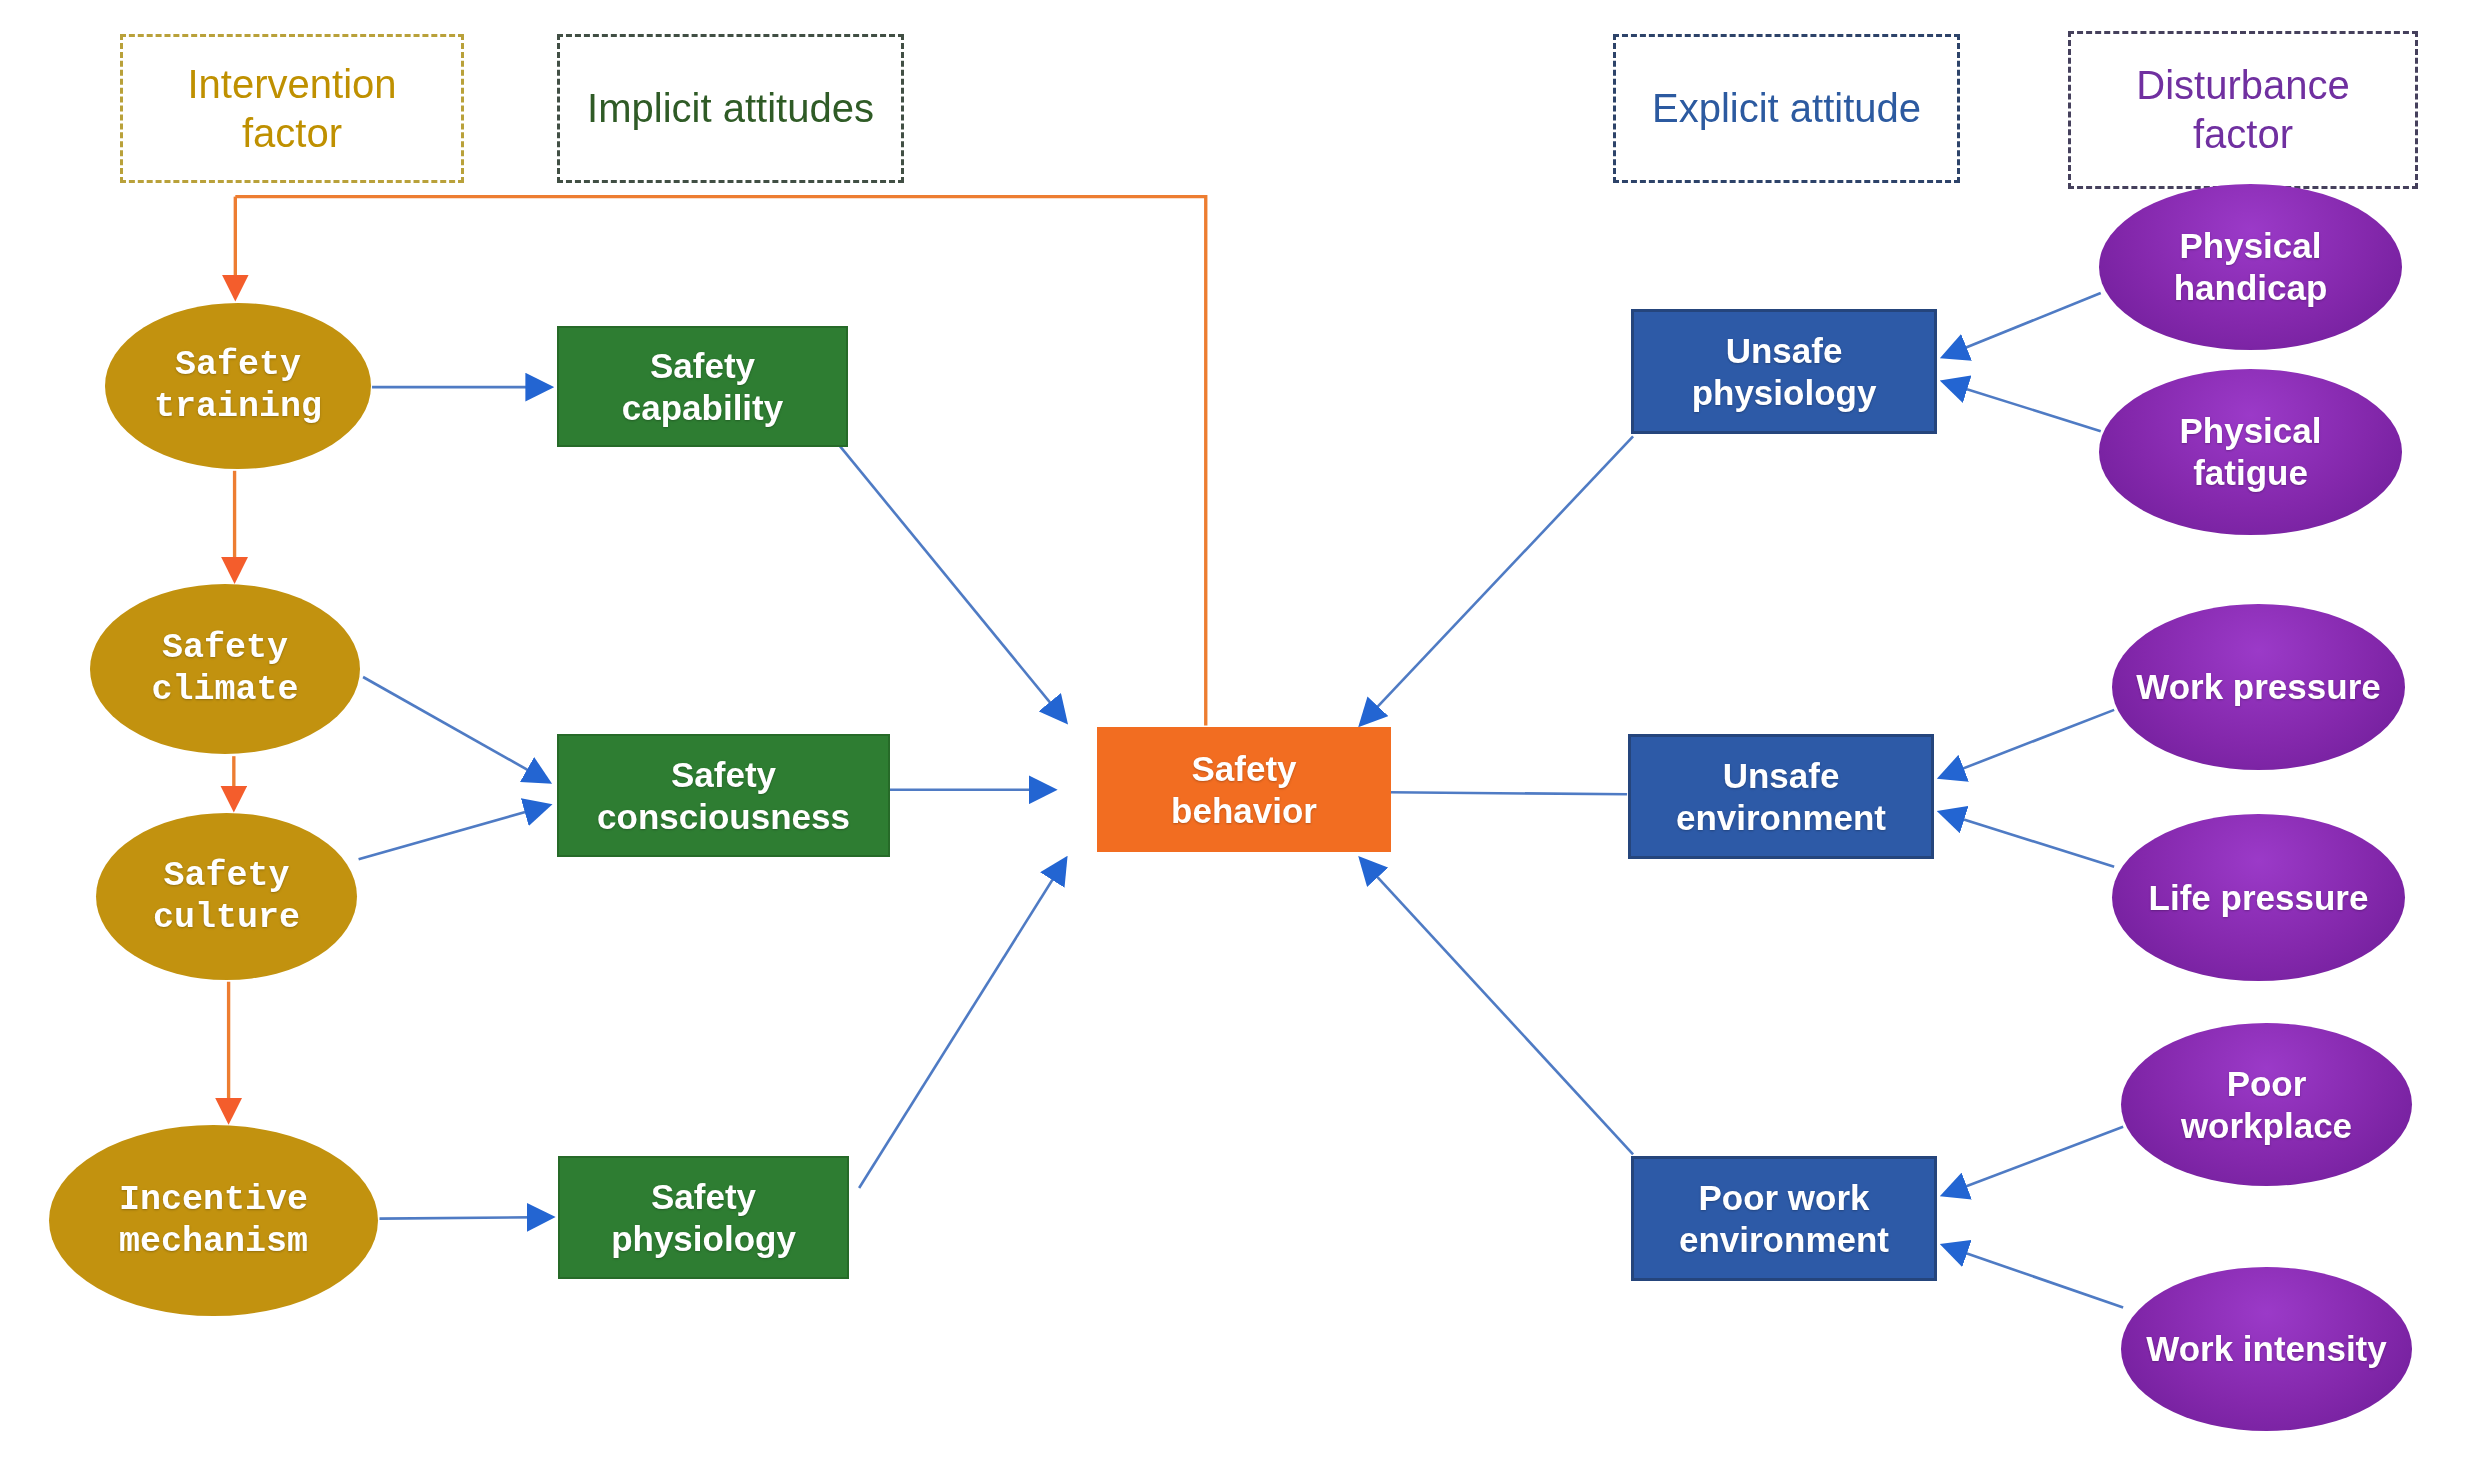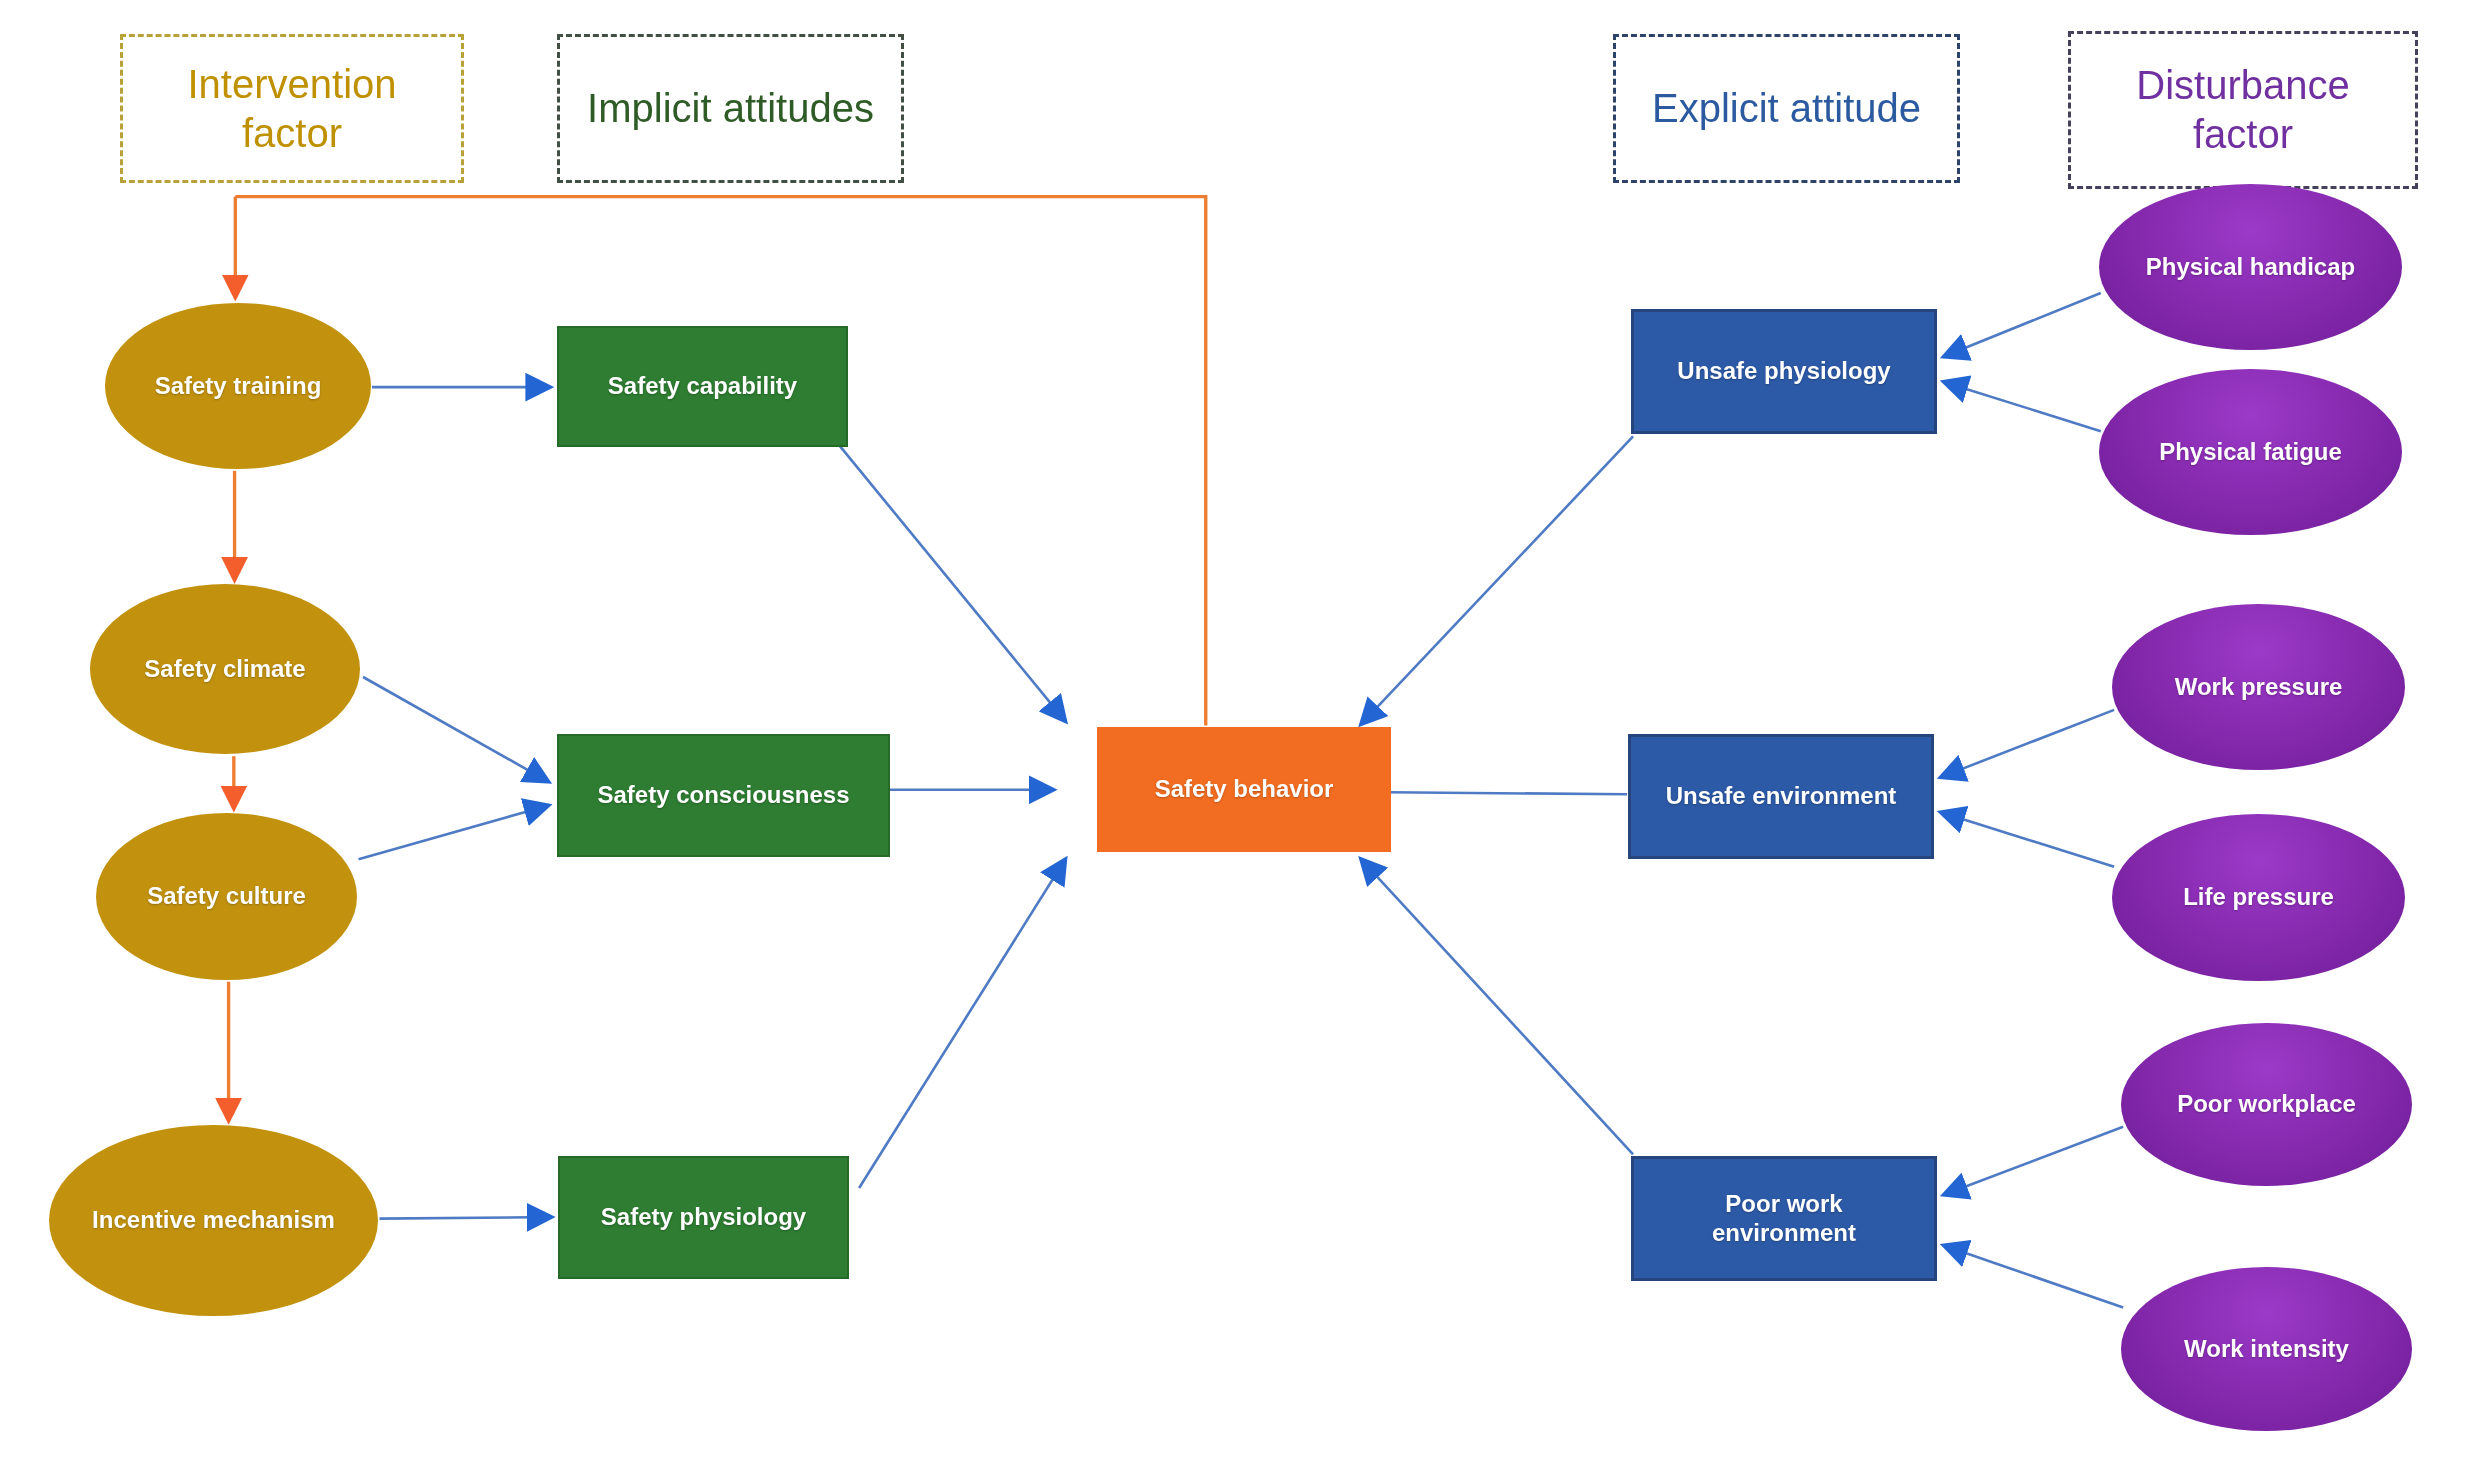--- a/index.html
+++ b/index.html
@@ -28,28 +28,28 @@
   .hdr-implicit     { color: var(--implicit-text);     border-color: var(--implicit-border); text-align: center; }
   .hdr-explicit     { color: var(--explicit-text);     border-color: var(--explicit-border); }
   .hdr-disturbance  { color: var(--disturbance-text);  border-color: var(--disturbance-border); }
 
   .node {
     position: absolute;
     display: flex; align-items: center; justify-content: center;
     text-align: center;
     color: #ffffff;
     font-weight: 700;
-    font-size: 24px;
+    font-size: 35px;
     line-height: 1.2;
     box-sizing: border-box;
     padding: 0 21px;
     text-shadow: 0 0.7px 2.2px rgba(0,0,0,0.25);
   }
   .ellipse { border-radius: 50%; }
-  .gold    { background: var(--gold); }
+  .gold    { background: var(--gold); font-family: Liberation Mono, monospace; }
   .purple  {
     background: radial-gradient(ellipse at 50% 28%,
                 var(--purple-light) 0%,
                 var(--purple-mid) 55%,
                 var(--purple-dark) 100%);
   }
   .box-green  { background: var(--green);      border: 2.2px solid var(--green-border); margin-top: 6px; }
   .box-blue   { background: var(--blue-box);   border: 3px solid var(--blue-box-border); }
   .box-orange { background: var(--orange-box); margin-left: 38px; }
 </style>

